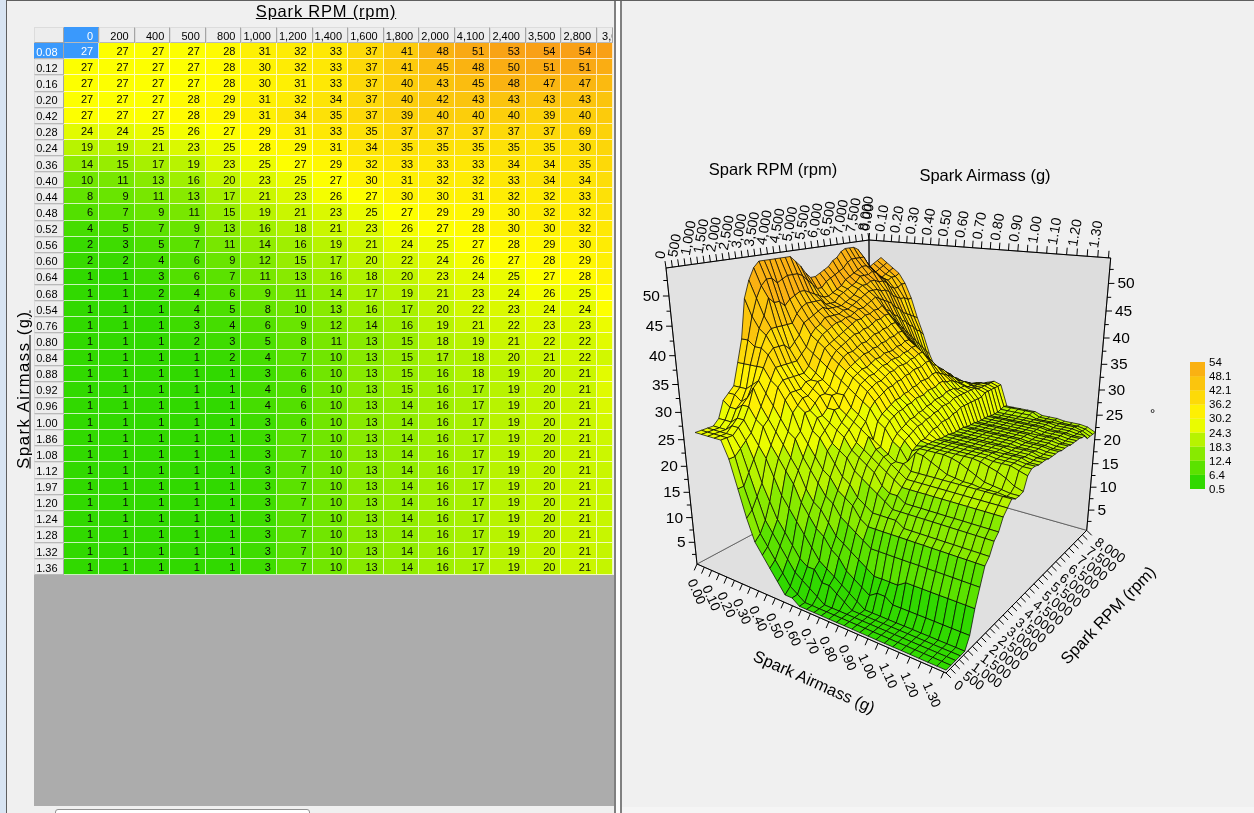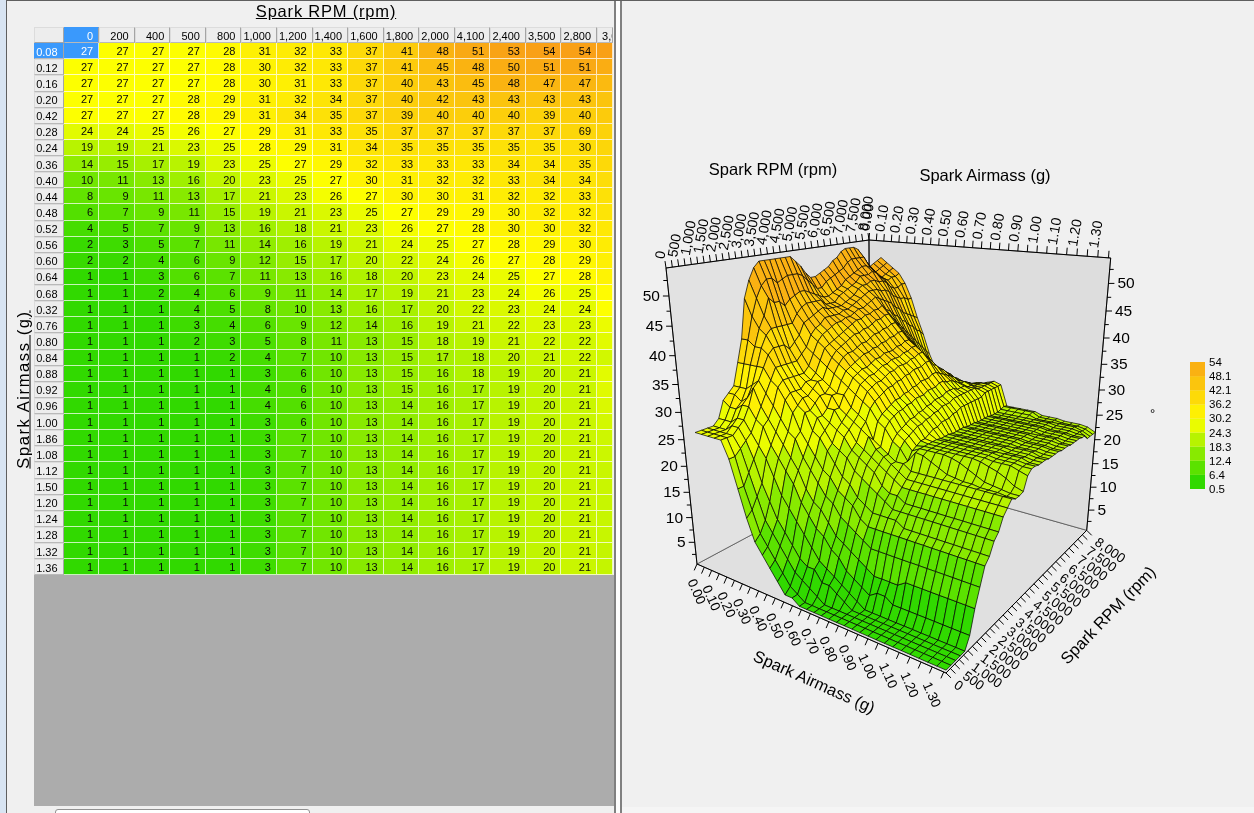--- a/index.html
+++ b/index.html
@@ -315,21 +315,21 @@
       <div class="c" style="background:#78e700">11</div>
       <div class="c" style="background:#90ec00">14</div>
       <div class="c" style="background:#a7f000">17</div>
       <div class="c" style="background:#b8f300">19</div>
       <div class="c" style="background:#c9f600">21</div>
       <div class="c" style="background:#daf900">23</div>
       <div class="c" style="background:#e2fb00">24</div>
       <div class="c" style="background:#f4fe00">26</div>
       <div class="c" style="background:#ebfc00">25</div>
       <div class="c" style="background:#fffb01"></div>
-      <div class="h">0.32</div>
+      <div class="h">0.54</div>
       <div class="c" style="background:#31d900">1</div>
       <div class="c" style="background:#31d900">1</div>
       <div class="c" style="background:#31d900">1</div>
       <div class="c" style="background:#45dd00">4</div>
       <div class="c" style="background:#4cdf00">5</div>
       <div class="c" style="background:#62e300">8</div>
       <div class="c" style="background:#71e600">10</div>
       <div class="c" style="background:#88ea00">13</div>
       <div class="c" style="background:#9fef00">16</div>
       <div class="c" style="background:#a7f000">17</div>
@@ -502,21 +502,21 @@
       <div class="c" style="background:#5be200">7</div>
       <div class="c" style="background:#71e600">10</div>
       <div class="c" style="background:#88ea00">13</div>
       <div class="c" style="background:#90ec00">14</div>
       <div class="c" style="background:#9fef00">16</div>
       <div class="c" style="background:#a7f000">17</div>
       <div class="c" style="background:#b8f300">19</div>
       <div class="c" style="background:#c0f500">20</div>
       <div class="c" style="background:#c9f600">21</div>
       <div class="c" style="background:#c9f600"></div>
-      <div class="h">1.50</div>
+      <div class="h">1.97</div>
       <div class="c" style="background:#31d900">1</div>
       <div class="c" style="background:#31d900">1</div>
       <div class="c" style="background:#31d900">1</div>
       <div class="c" style="background:#31d900">1</div>
       <div class="c" style="background:#31d900">1</div>
       <div class="c" style="background:#3edc00">3</div>
       <div class="c" style="background:#5be200">7</div>
       <div class="c" style="background:#71e600">10</div>
       <div class="c" style="background:#88ea00">13</div>
       <div class="c" style="background:#90ec00">14</div>

